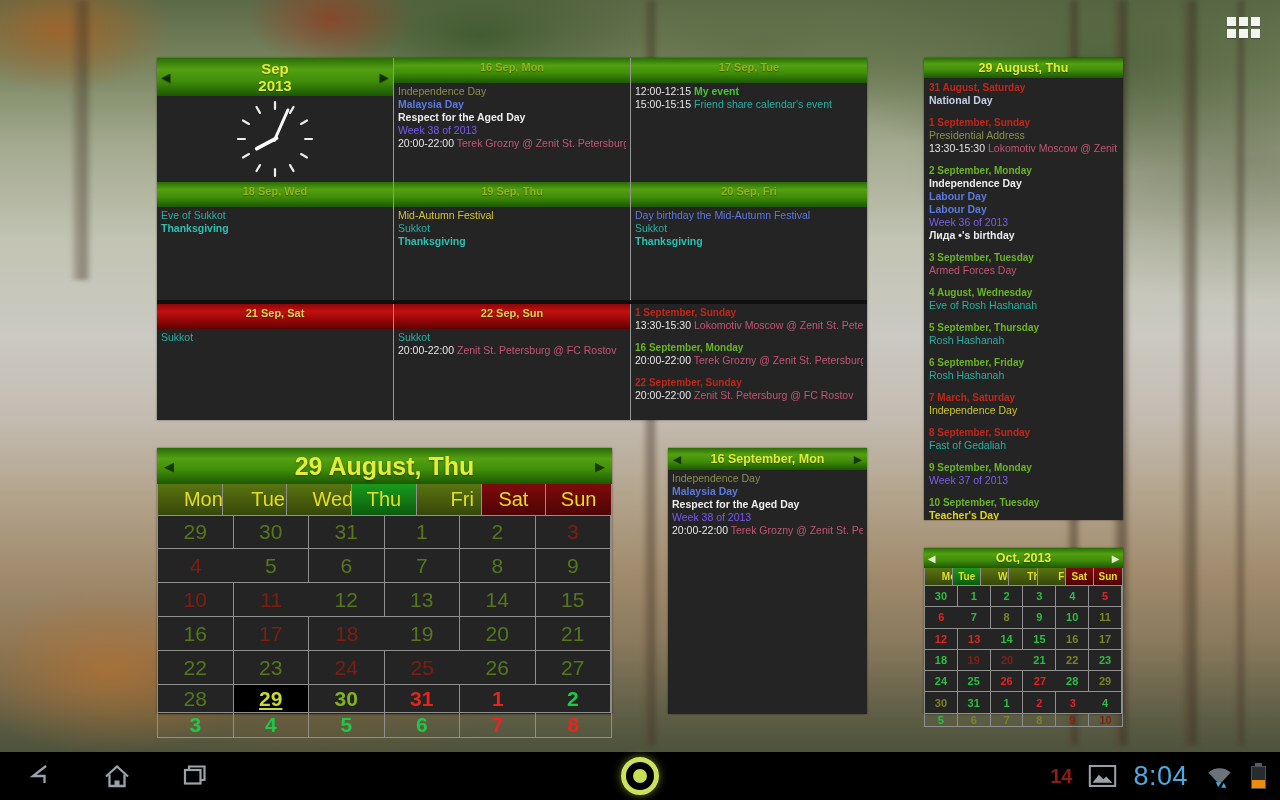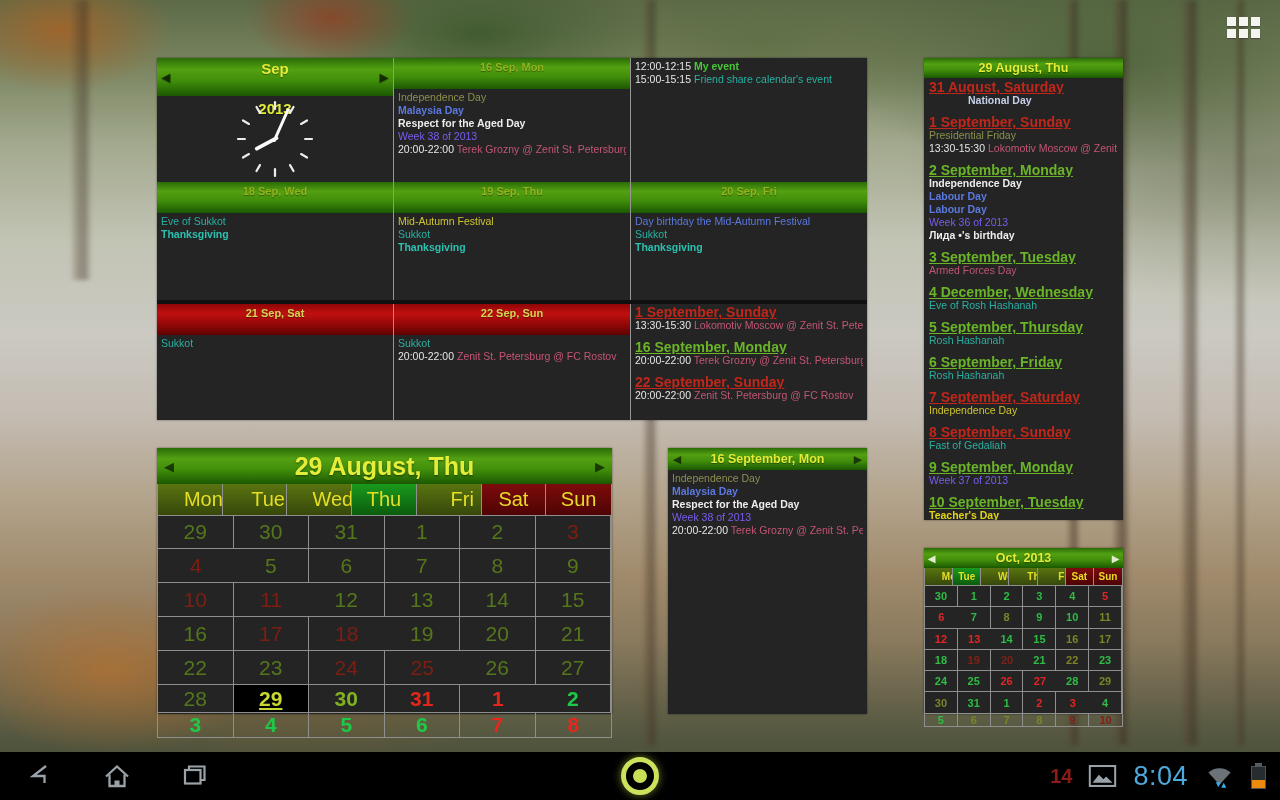--- a/index.html
+++ b/index.html
@@ -38,47 +38,47 @@
   .ghead{background:linear-gradient(180deg,#2a6c06 0%,#53a012 30%,#418e0a 60%,#1b5802 100%);}
   .rhead{background:linear-gradient(180deg,#8e0606 0%,#c01010 30%,#9c0808 60%,#5e0202 100%);}
   .arr{color:rgba(10,22,0,.72);font-size:11px;width:18px;text-align:center;flex:0 0 auto;cursor:pointer;}
 
   
   .week{left:157px;top:58px;width:710px;height:362px;display:flex;flex-direction:column;}
   .wrow{display:flex;}
   .wgap{height:4px;background:#101010;}
   .wcol{flex:1 1 0;min-width:0;display:flex;flex-direction:column;}
   .wcol+.wcol{border-left:1px solid #969696;}
-  .whead{height:31px;line-height:18px;font-size:11px;font-weight:700;text-align:center;flex:0 0 auto;
+  .whead{height:25px;line-height:18px;font-size:11px;font-weight:700;text-align:center;flex:0 0 auto;
     text-shadow:0 1px 1px rgba(0,0,0,.35);}
   .whead.g{color:#93b31f;}
   .whead.r{color:#d2d655;}
   .whead.big{height:38px;display:flex;align-items:center;color:#e2ec38;}
   .mtxt{flex:1;text-align:center;font-size:15px;line-height:17px;font-weight:700;}
-  .mtxt .ln{display:block;margin-top:23px;}
+  .mtxt .ln{display:block;}
   .wbody{flex:1 1 auto;padding:2px 4px;overflow:hidden;}
   .clockbody{display:flex;align-items:center;justify-content:center;padding:0;}
 
   .ev{font-size:10.5px;line-height:13px;white-space:nowrap;overflow:hidden;font-weight:400;}
   .tm{color:#e6e6e6;}
   .c-olive{color:#8b8f4e;}
   .c-blue{color:#5b79e0;font-weight:700;}
   .c-bluer{color:#5b79e0;}
-  .c-natblue{color:#c6d0ea;font-weight:700;margin-left:39px;}
+  .c-natblue{color:#c6d0ea;font-weight:700;}
   .c-whiteb{color:#ececec;font-weight:700;}
   .c-purple{color:#7b5cf0;font-weight:400;}
   .c-crimson{color:#c25574;}
   .c-teal{color:#2aafa2;}
   .c-tealb{color:#2cc0b0;font-weight:700;}
   .c-green{color:#46c836;font-weight:700;}
   .c-yellow{color:#cfc42e;}
   .c-yellowb{color:#e0d414;font-weight:700;}
 
   .grp{margin-bottom:9px;}
-  .gdate{font-size:14px;line-height:13px;font-weight:700;text-decoration:underline;white-space:nowrap;overflow:hidden;cursor:pointer;}
+  .gdate{font-size:10px;line-height:13px;font-weight:700;white-space:nowrap;overflow:hidden;cursor:pointer;}
   .gg{color:#6ab427;}
   .gr{color:#c0271a;}
 
   
   .agenda{left:924px;top:58px;width:199px;height:462px;display:flex;flex-direction:column;}
   .ahead{height:20px;display:flex;align-items:center;justify-content:center;flex:0 0 auto;}
   .atitle{font-size:12.5px;font-weight:700;color:#e2ec38;text-shadow:0 1px 1px rgba(0,0,0,.4);}
   .abody{flex:1;padding:3px 5px;overflow:hidden;}
 
   
@@ -198,20 +198,21 @@
       <div class="whead g ghead">16 Sep, Mon</div>
       <div class="wbody">
           <div class="ev"><span class="c-olive">Independence Day</span></div>
           <div class="ev"><span class="c-blue">Malaysia Day</span></div>
           <div class="ev"><span class="c-whiteb">Respect for the Aged Day</span></div>
           <div class="ev"><span class="c-purple">Week 38 of 2013</span></div>
           <div class="ev"><span class="tm">20:00-22:00 </span><span class="c-crimson">Terek Grozny @ Zenit St. Petersburg</span></div>
         </div>
     </div>
     <div class="wcol">
+      <div class="whead g ghead">17 Sep, Tue</div>
       <div class="wbody">
           <div class="ev"><span class="tm">12:00-12:15 </span><span class="c-green">My event</span></div>
           <div class="ev"><span class="tm">15:00-15:15 </span><span class="c-teal">Friend share calendar's event</span></div>
         </div>
     </div>
   </div>
   <div class="wrow" style="height:118px">
     <div class="wcol">
       <div class="whead g ghead">18 Sep, Wed</div>
       <div class="wbody">
@@ -274,49 +275,49 @@
   <div class="ahead ghead">
     <span class="atitle">29 August, Thu</span>
   </div>
   <div class="abody">
       <div class="grp">
         <div class="gdate gr">31 August, Saturday</div>
         <div class="ev"><span class="c-natblue">National Day</span></div>
       </div>
       <div class="grp">
         <div class="gdate gr">1 September, Sunday</div>
-        <div class="ev"><span class="c-olive">Presidential Friday</span></div>
+        <div class="ev"><span class="c-olive">Presidential Address</span></div>
         <div class="ev"><span class="tm">13:30-15:30 </span><span class="c-crimson">Lokomotiv Moscow @ Zenit St. Petersburg</span></div>
       </div>
       <div class="grp">
         <div class="gdate gg">2 September, Monday</div>
         <div class="ev"><span class="c-whiteb">Independence Day</span></div>
         <div class="ev"><span class="c-blue">Labour Day</span></div>
         <div class="ev"><span class="c-blue">Labour Day</span></div>
         <div class="ev"><span class="c-purple">Week 36 of 2013</span></div>
         <div class="ev"><span class="c-whiteb">Лида •'s birthday</span></div>
       </div>
       <div class="grp">
         <div class="gdate gg">3 September, Tuesday</div>
         <div class="ev"><span class="c-crimson">Armed Forces Day</span></div>
       </div>
       <div class="grp">
-        <div class="gdate gg">4 December, Wednesday</div>
+        <div class="gdate gg">4 August, Wednesday</div>
         <div class="ev"><span class="c-teal">Eve of Rosh Hashanah</span></div>
       </div>
       <div class="grp">
         <div class="gdate gg">5 September, Thursday</div>
         <div class="ev"><span class="c-teal">Rosh Hashanah</span></div>
       </div>
       <div class="grp">
         <div class="gdate gg">6 September, Friday</div>
         <div class="ev"><span class="c-teal">Rosh Hashanah</span></div>
       </div>
       <div class="grp">
-        <div class="gdate gr">7 September, Saturday</div>
+        <div class="gdate gr">7 March, Saturday</div>
         <div class="ev"><span class="c-yellow">Independence Day</span></div>
       </div>
       <div class="grp">
         <div class="gdate gr">8 September, Sunday</div>
         <div class="ev"><span class="c-teal">Fast of Gedaliah</span></div>
       </div>
       <div class="grp">
         <div class="gdate gg">9 September, Monday</div>
         <div class="ev"><span class="c-purple">Week 37 of 2013</span></div>
       </div>

